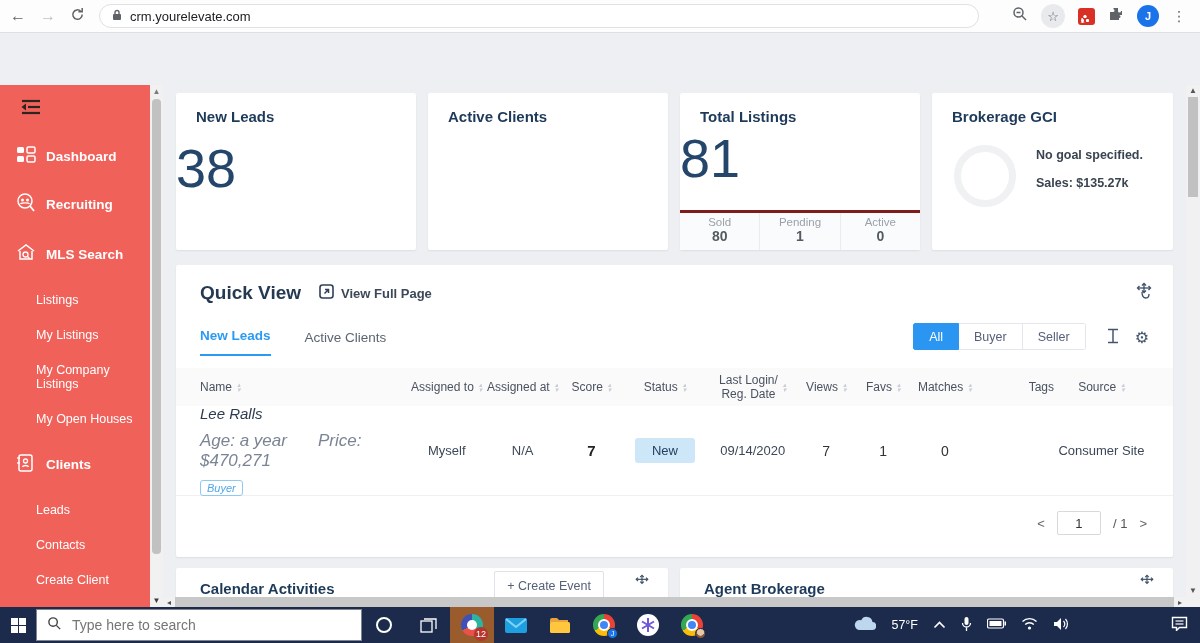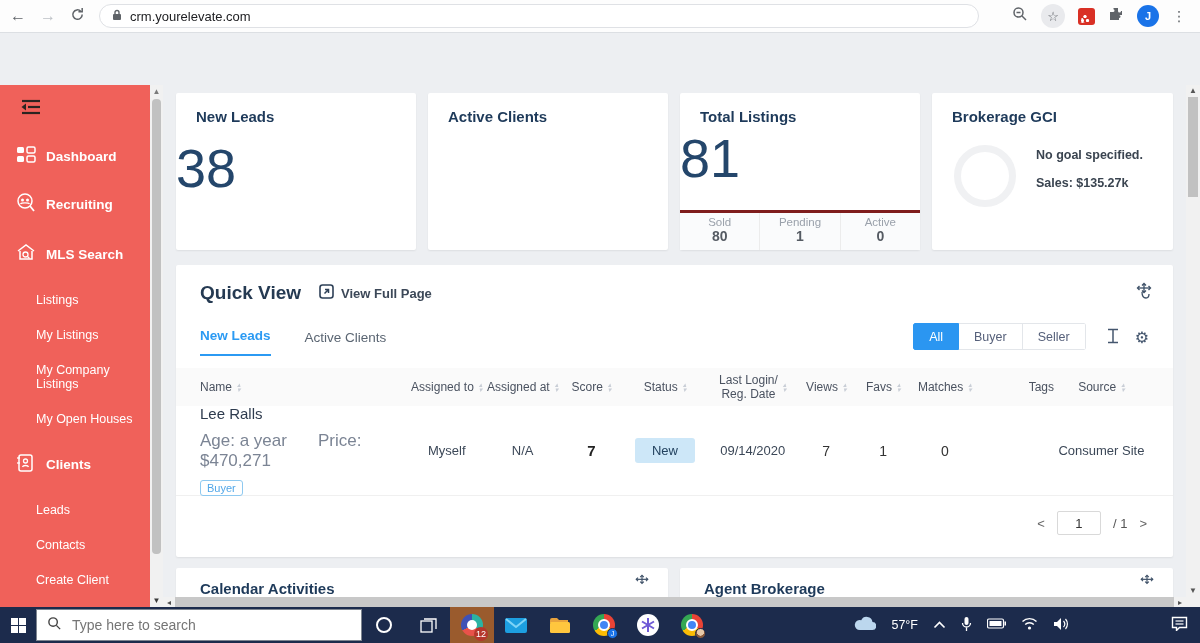--- a/index.html
+++ b/index.html
@@ -89,21 +89,21 @@
 
   .thead { display:flex; align-items:center; background:#fafafa; margin-top:12px; height:38px; padding:0 24px; font-size:12px; color:#4a5260; }
   .th, .td { display:flex; align-items:center; justify-content:center; text-align:center; }
   .col0 { width:22%; justify-content:flex-start; text-align:left; }
   .col1 { width:8%; } .col2 { width:8%; } .col3 { width:6.5%; } .col4 { width:9%; }
   .col5 { width:9.5%; } .col6 { width:6%; } .col7 { width:6%; } .col8 { width:7%; }
   .col9 { width:8%; } .col10 { width:10%; }
   .sort { display:inline-flex; flex-direction:column; margin-left:5px; color:#c9ced6; font-size:7px; line-height:5px; cursor:pointer; }
   .two-line { display:flex; flex-direction:column; line-height:14px; }
   .trow { display:flex; align-items:center; height:90px; padding:0 24px; border-bottom:1px solid #f0f0f0; font-size:13px; color:#3c4858; cursor:pointer; }
-  .lead-cell { display:block; }
+  .lead-cell { display:block;font-style:italic; }
   .lead-name { font-size:15px; color:#2e3b4e; margin-bottom:9px; }
   .lead-meta { font-size:17px; color:#7b8494; }
   .lead-meta span:first-child { display:inline-block; width:118px; }
   .tag-chip { display:inline-block; margin-top:9px; font-size:11px; color:#52a7e8; border:1px solid #8ec9f0; border-radius:3px; padding:1px 6px; }
   .score-val { font-weight:700; font-size:15px; color:#222; }
   .status-badge { background:#cde7f8; color:#23425f; border-radius:3px; padding:5px 17px; font-size:13px; }
   .num-val { font-size:14px; color:#333; }
   .pager { display:flex; align-items:center; justify-content:flex-end; gap:12px; padding:15px 26px 0 0; color:#555; font-size:13px; }
   .pg-chev { font-size:13px; color:#666; cursor:pointer; }
   .pg-input { width:44px; height:24px; border:1px solid #d9d9d9; border-radius:2px; text-align:center; font-size:13px; color:#333;
@@ -442,20 +442,21 @@
       <div class="pager">
         <span class="pg-chev">&lt;</span>
         <input class="pg-input" value="1" style="">
         <span>/ 1</span>
         <span class="pg-chev">&gt;</span>
       </div>
     </div>
 
     <div class="bcard bc-left">
       <div class="bc-title">Calendar Activities</div>
+      <button class="bc-btn">+ Create Event</button>
       <span class="bc-move"><svg width="16" height="16" viewBox="0 0 18 18">
             <g stroke="#3c4f66" stroke-width="1.3" fill="none">
               <line x1="9" y1="2" x2="9" y2="10"></line>
               <line x1="3" y1="6" x2="15" y2="6"></line>
               <path d="M7 3.5 9 1.5l2 2M7 8.5 9 10.5l2-2M4.5 4 2.5 6l2 2M13.5 4l2 2-2 2"></path>
             </g>
           </svg></span>
     </div>
     <div class="bcard bc-right">
       <div class="bc-title">Agent Brokerage</div>

